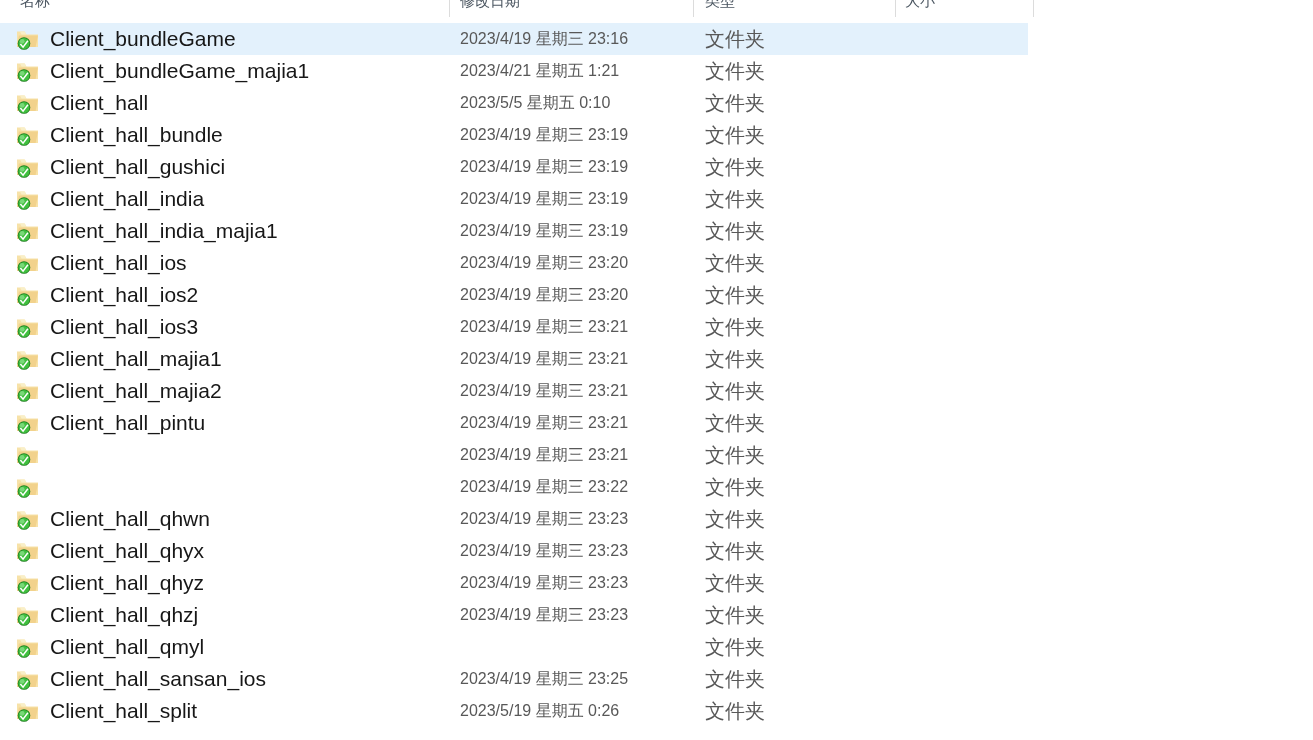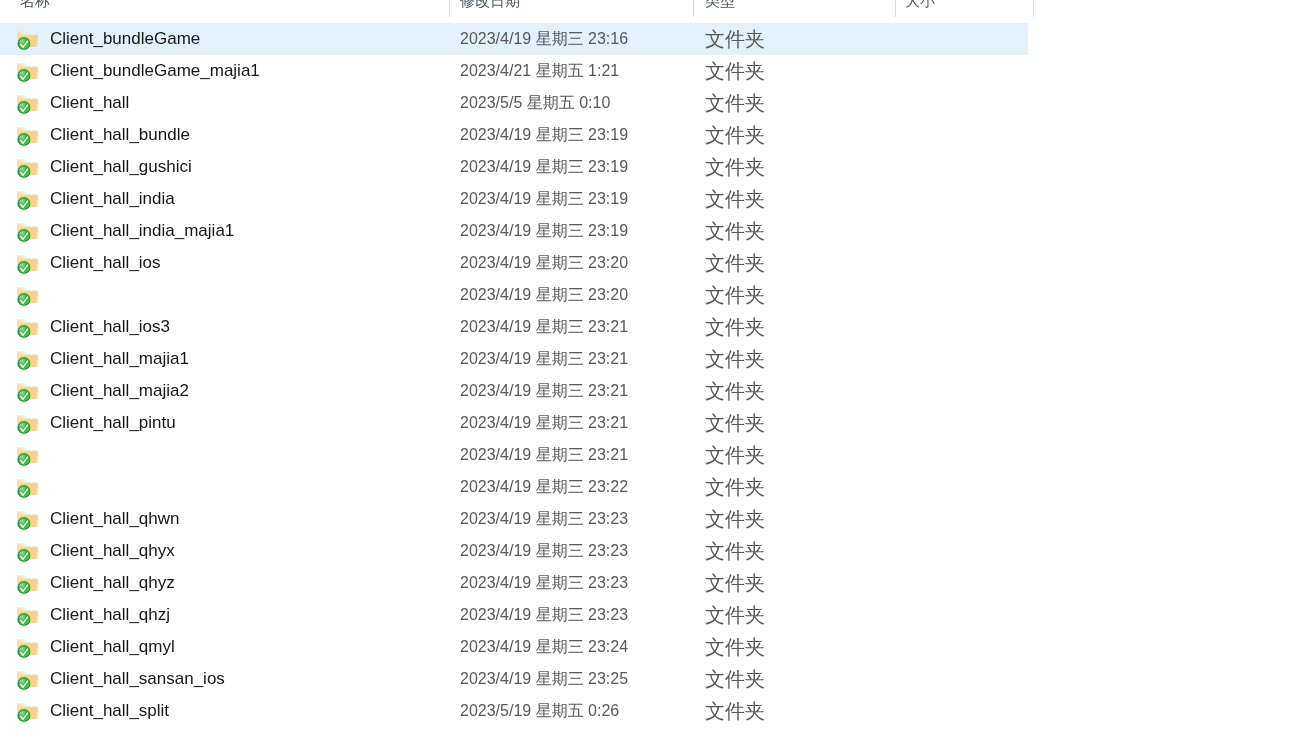--- a/index.html
+++ b/index.html
@@ -74,21 +74,21 @@
   .cell {
     position:absolute;
     top:0;
     height:32px;
     line-height:32px;
     white-space:nowrap;
     overflow:hidden;
   }
 
   .c-icon  { left:16px; width:24px; height:32px; }
-  .c-name  { left:50px; width:395px; font-size:17px; color:#171717; }
+  .c-name  { left:50px; width:395px; font-size:21px; color:#171717; }
   .c-date  { left:460px; width:228px; font-size:16px; color:#585858; }
   .c-type  { left:705px; width:185px; font-size:20px; color:#585858; }
   .c-size  { left:905px; width:120px; font-size:16px; color:#585858; }
 
   
   .folder-icon {
     position:relative;
     width:24px;
     height:32px;
     display:block;
@@ -281,20 +281,21 @@
               <path d="M1 3.5 L1 19 L22 19 L22 6.5 L10.5 6.5 L8.6 3.5 Z" fill="#f7e2a8"></path>
               <path d="M2.8 7.6 L22 7.6 L19.6 19 L1 19 Z" fill="#f2d28c"></path>
               <path d="M8.6 3.5 L10.5 6.5 L5.5 6.5 L4.0 3.5 Z" fill="#f9efc8"></path>
               <circle cx="8" cy="15.5" r="6.3" fill="#1f7a1f"></circle>
               <circle cx="8" cy="15.5" r="5.5" fill="#3fbf3f"></circle>
               <circle cx="6.2" cy="13.3" r="2.4" fill="#8ee08e" opacity="0.75"></circle>
               <path d="M4.9 15.6 L7.0 17.9 L11.3 12.3 L12.5 13.2 L7.1 20.2 L3.8 16.6 Z" fill="#ffffff"></path>
             </svg>
           </span>
         </div>
+        <div class="cell c-name">Client_hall_ios2</div>
         <div class="cell c-date">2023/4/19 星期三 23:20</div>
         <div class="cell c-type">文件夹</div>
         <div class="cell c-size"></div>
       </div>
       <div class="row">
         <div class="rowbg"></div>
         <div class="cell c-icon">
           <span class="folder-icon">
             <svg width="24" height="22" viewBox="0 0 24 22" xmlns="http://www.w3.org/2000/svg">
               <path d="M1 3.5 L1 19 L22 19 L22 6.5 L10.5 6.5 L8.6 3.5 Z" fill="#f7e2a8"></path>
@@ -499,21 +500,20 @@
               <path d="M2.8 7.6 L22 7.6 L19.6 19 L1 19 Z" fill="#f2d28c"></path>
               <path d="M8.6 3.5 L10.5 6.5 L5.5 6.5 L4.0 3.5 Z" fill="#f9efc8"></path>
               <circle cx="8" cy="15.5" r="6.3" fill="#1f7a1f"></circle>
               <circle cx="8" cy="15.5" r="5.5" fill="#3fbf3f"></circle>
               <circle cx="6.2" cy="13.3" r="2.4" fill="#8ee08e" opacity="0.75"></circle>
               <path d="M4.9 15.6 L7.0 17.9 L11.3 12.3 L12.5 13.2 L7.1 20.2 L3.8 16.6 Z" fill="#ffffff"></path>
             </svg>
           </span>
         </div>
         <div class="cell c-name">Client_hall_qmyl</div>
-        <div class="cell c-date">2023/4/19 星期三 23:24</div>
         <div class="cell c-type">文件夹</div>
         <div class="cell c-size"></div>
       </div>
       <div class="row">
         <div class="rowbg"></div>
         <div class="cell c-icon">
           <span class="folder-icon">
             <svg width="24" height="22" viewBox="0 0 24 22" xmlns="http://www.w3.org/2000/svg">
               <path d="M1 3.5 L1 19 L22 19 L22 6.5 L10.5 6.5 L8.6 3.5 Z" fill="#f7e2a8"></path>
               <path d="M2.8 7.6 L22 7.6 L19.6 19 L1 19 Z" fill="#f2d28c"></path>

